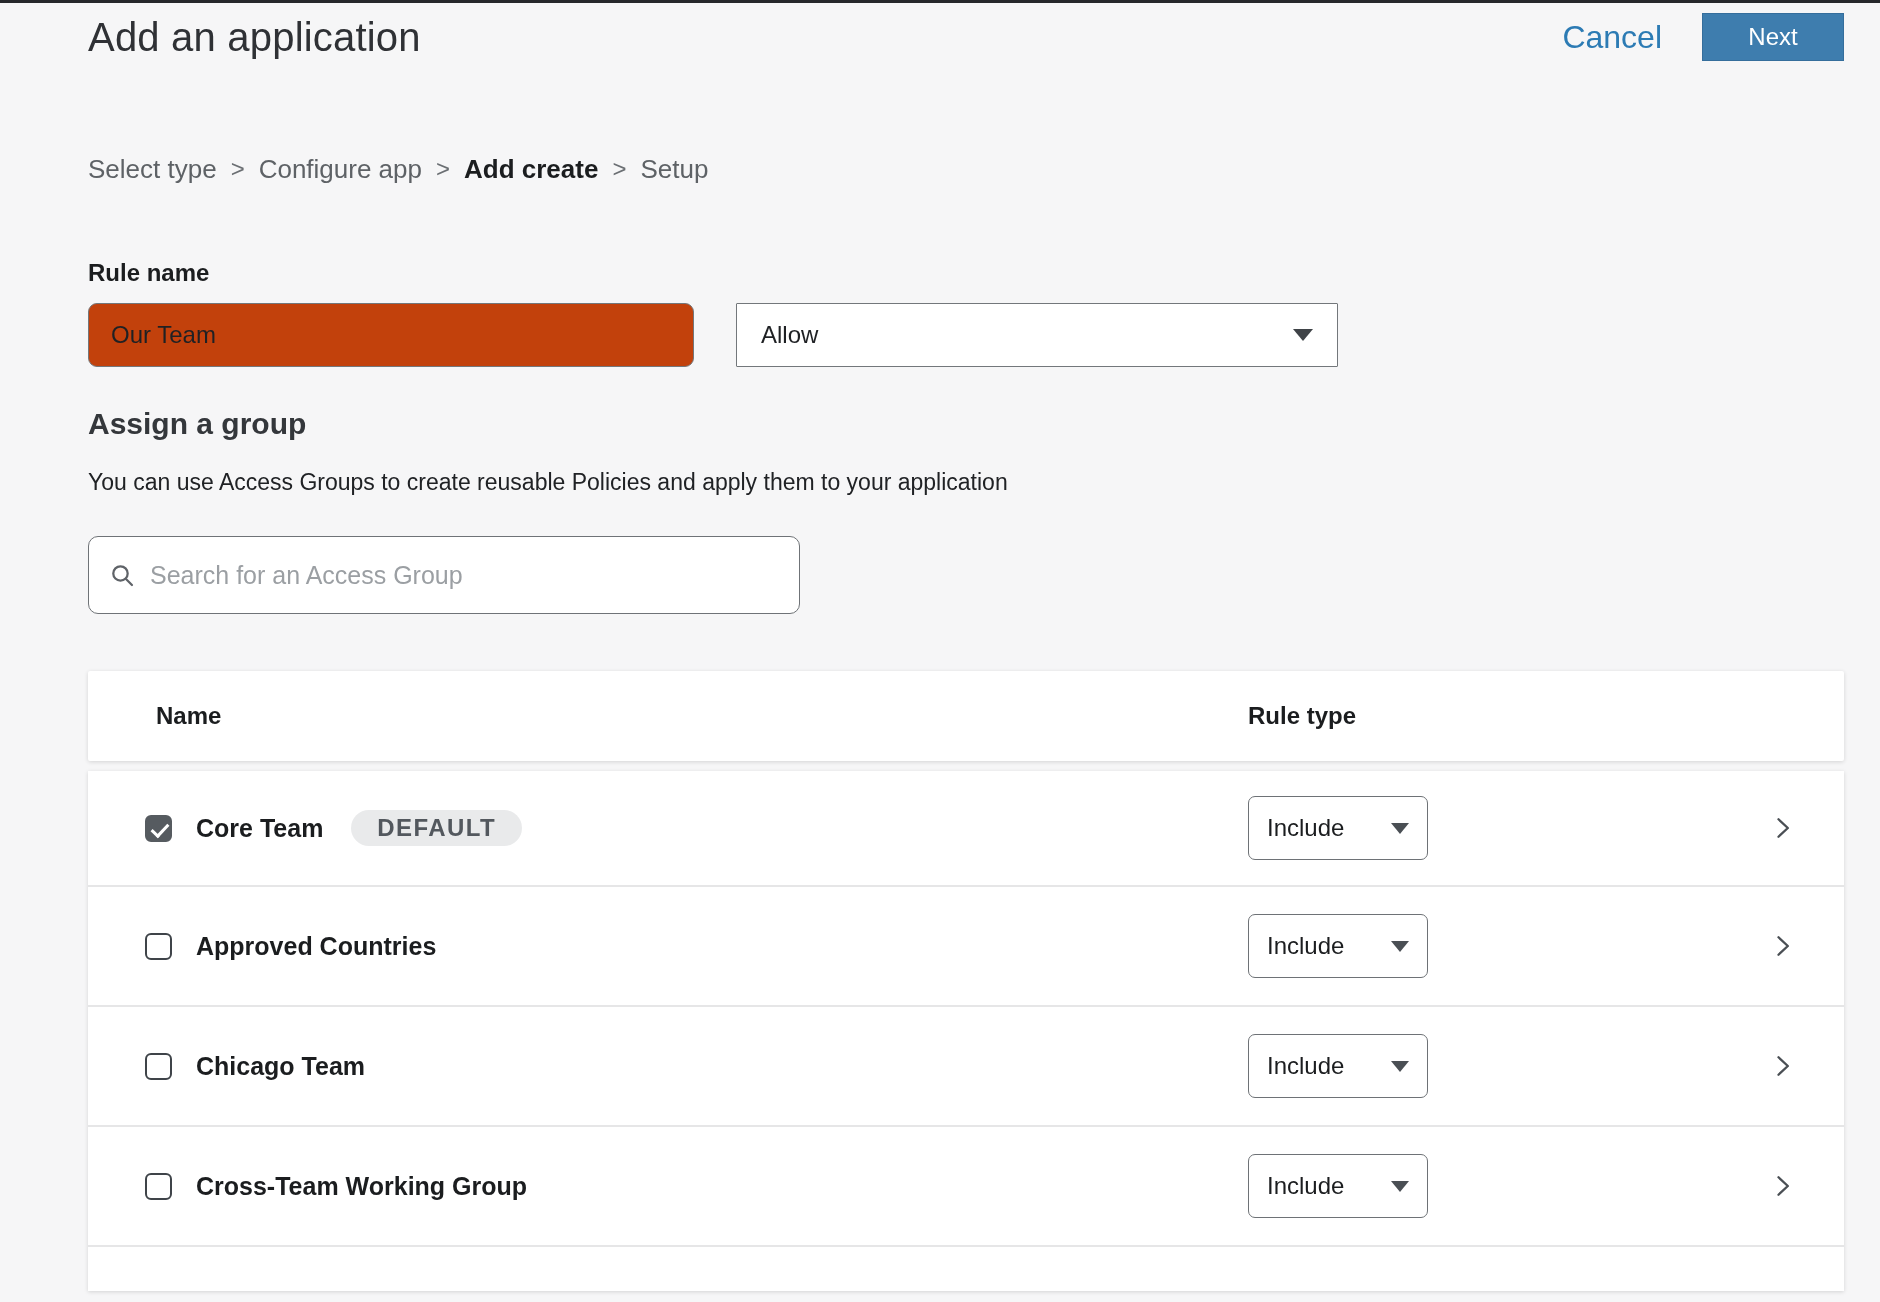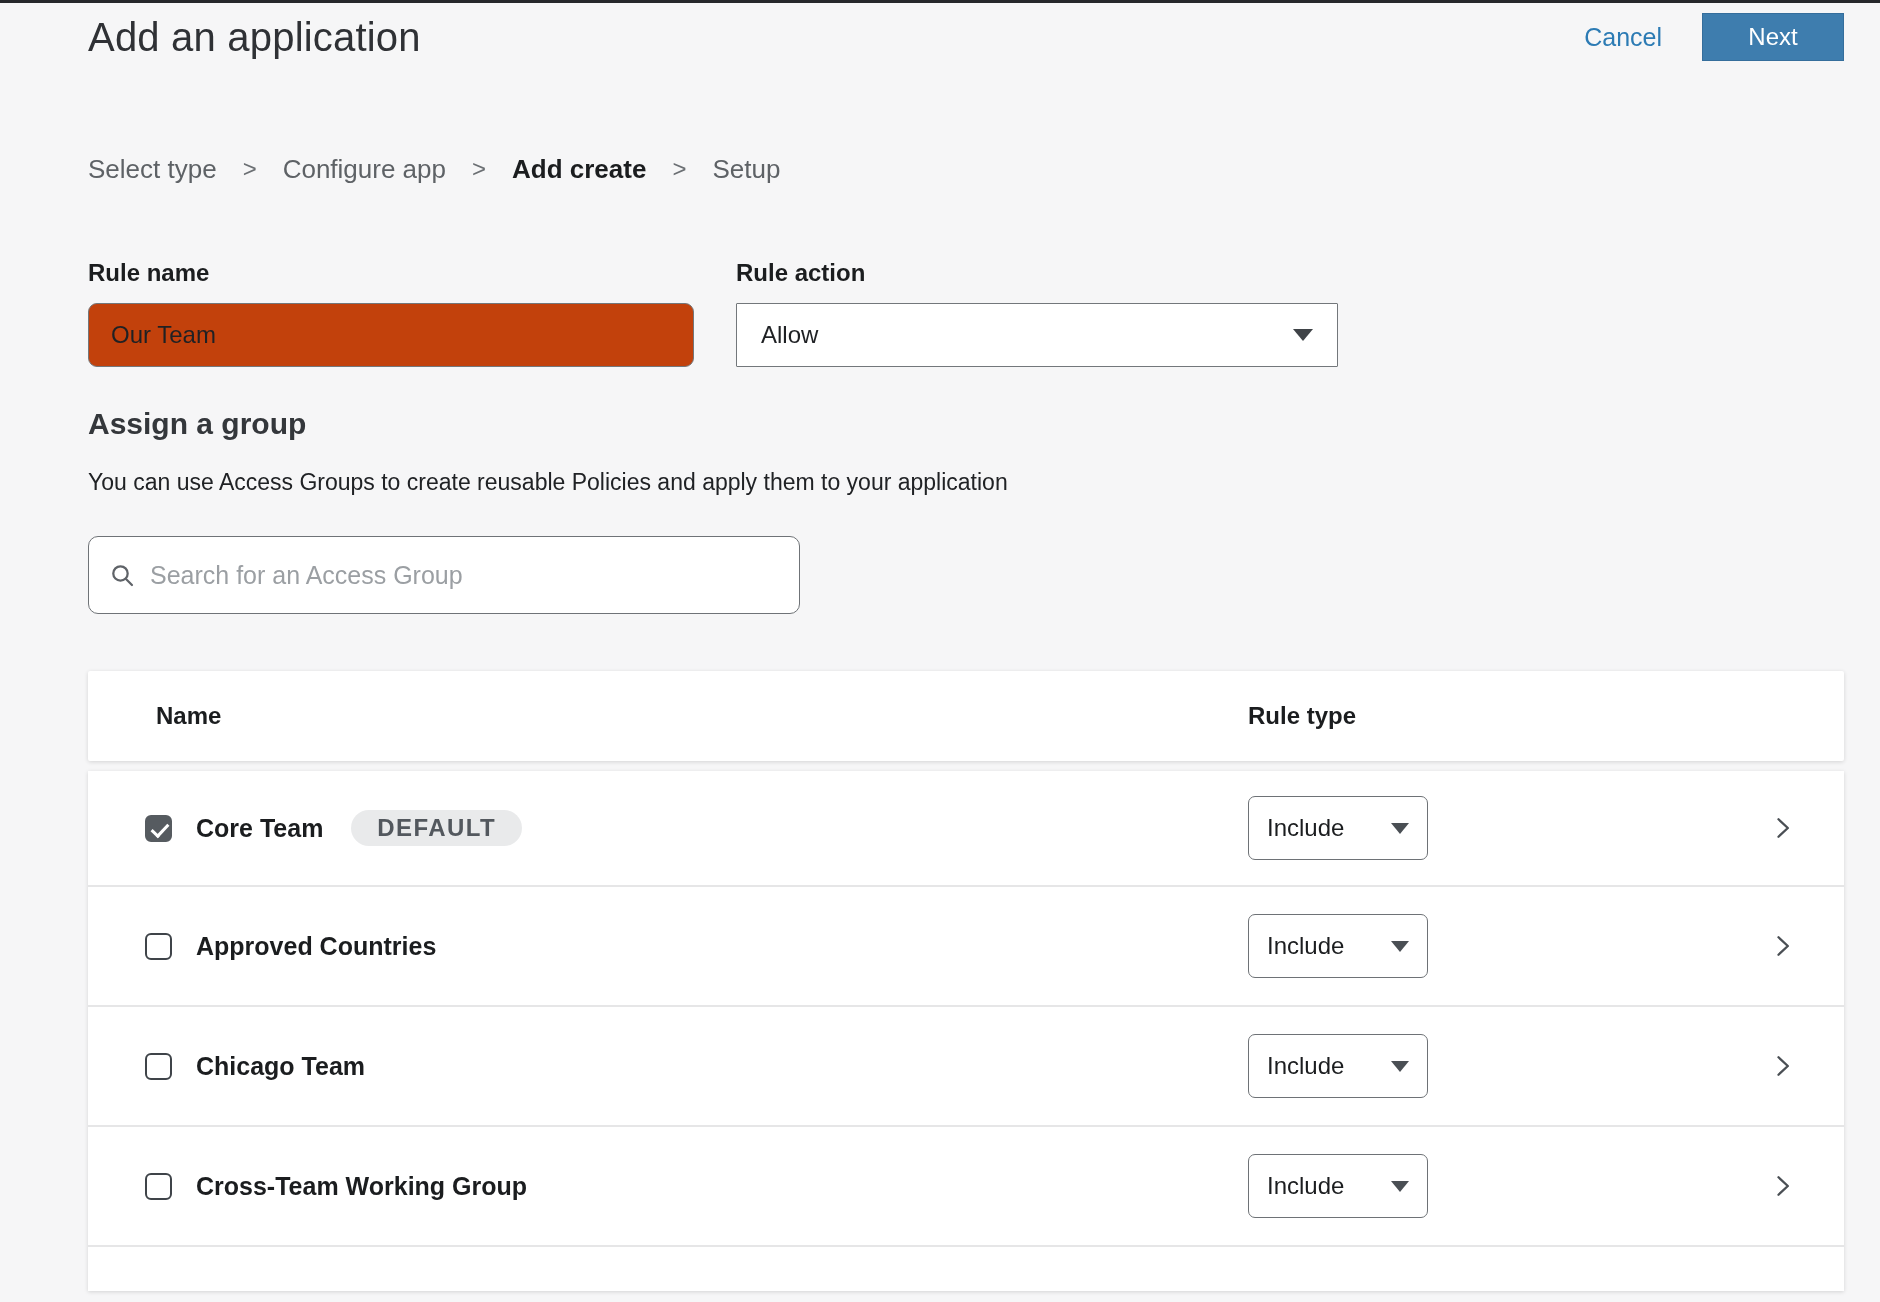--- a/index.html
+++ b/index.html
@@ -18,28 +18,28 @@
     font-family:"Liberation Sans", sans-serif;
     color:var(--ink);
   }
   .topbar{height:3px;background:#26282b;width:100%;}
   .page{padding:0 36px 0 88px;}
 
   
   .header-row{display:flex;justify-content:space-between;align-items:flex-start;margin-top:8px;}
   .page-title{font-size:40px;font-weight:400;color:#2f3135;line-height:52px;letter-spacing:.2px;}
   .header-actions{display:flex;align-items:center;gap:40px;margin-top:2px;}
-  .cancel-link{color:var(--link);font-size:25px;cursor:pointer;background:none;border:none;font-family:inherit;}
+  .cancel-link{color:var(--link);font-size:32px;cursor:pointer;background:none;border:none;font-family:inherit;}
   .next-btn{
     background:var(--accent);color:#fff;font-size:24px;font-family:inherit;
     border:1px solid #356e9c;border-radius:0;width:142px;height:48px;cursor:pointer;
   }
 
   
-  .breadcrumb{display:flex;align-items:center;gap:26px;margin-top:90px;font-size:26px;color:var(--muted);line-height:32px;}
+  .breadcrumb{display:flex;align-items:center;gap:14px;margin-top:90px;font-size:26px;color:var(--muted);line-height:32px;}
   .crumb{cursor:pointer;}
   .crumb.active{color:#1b1d1f;font-weight:700;}
   .crumb-sep{color:#6b6f73;font-size:24px;}
 
   
   .field-labels{display:flex;gap:42px;margin-top:74px;}
   .field-labels .lbl{font-size:24px;font-weight:700;color:#1b1d1f;line-height:28px;}
   .lbl-name{width:606px;}
   .lbl-action{width:602px;}
   .fields{display:flex;gap:42px;margin-top:16px;}
@@ -123,21 +123,20 @@
     <span class="crumb-sep">&gt;</span>
     <span class="crumb">Configure app</span>
     <span class="crumb-sep">&gt;</span>
     <span class="crumb active">Add create</span>
     <span class="crumb-sep">&gt;</span>
     <span class="crumb">Setup</span>
   </div>
 
   <div class="field-labels">
     <div class="lbl lbl-name">Rule name</div>
-    <div class="lbl lbl-action">Rule action</div>
   </div>
   <div class="fields">
     <input class="text-input" type="text" value="Our Team" style="">
     <div class="select-box">
       <span class="select-value">Allow</span>
       <span class="caret-down"></span>
     </div>
   </div>
 
   <h2 class="section-heading">Assign a group</h2>

